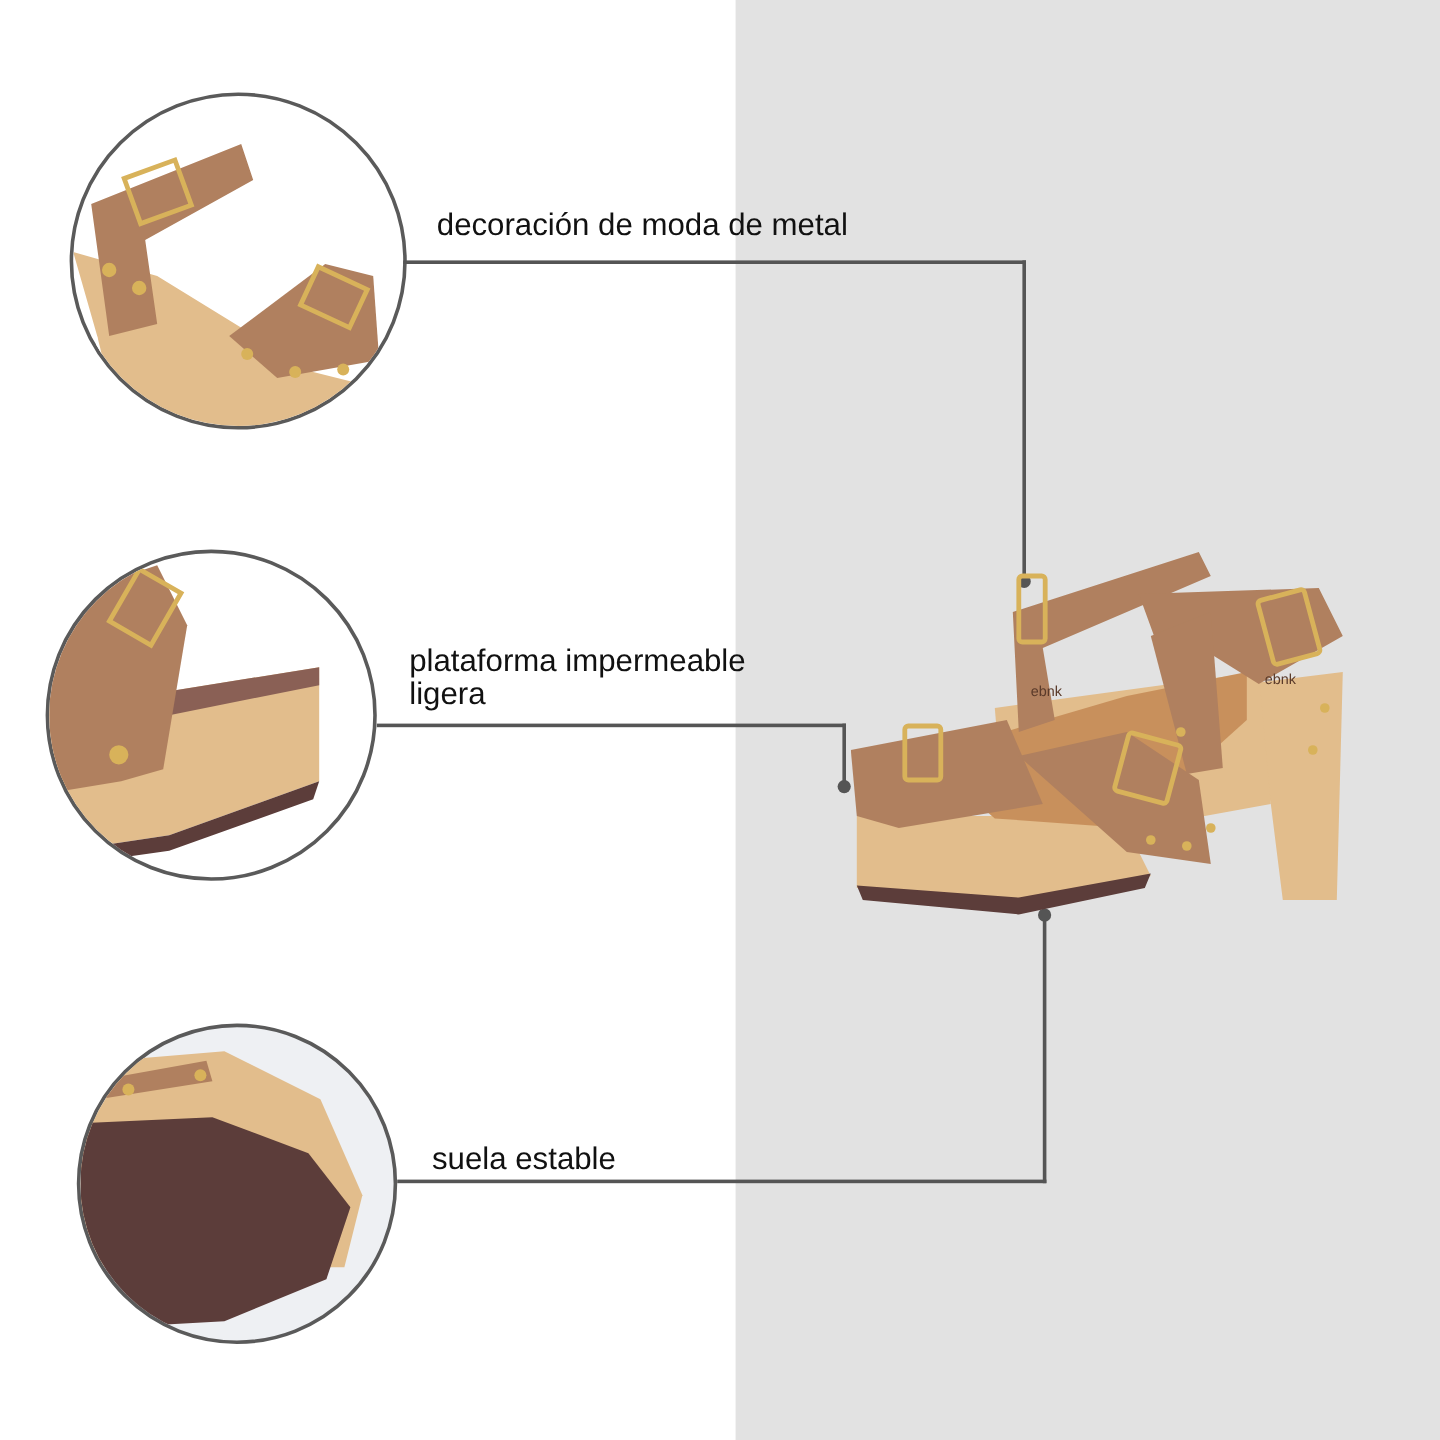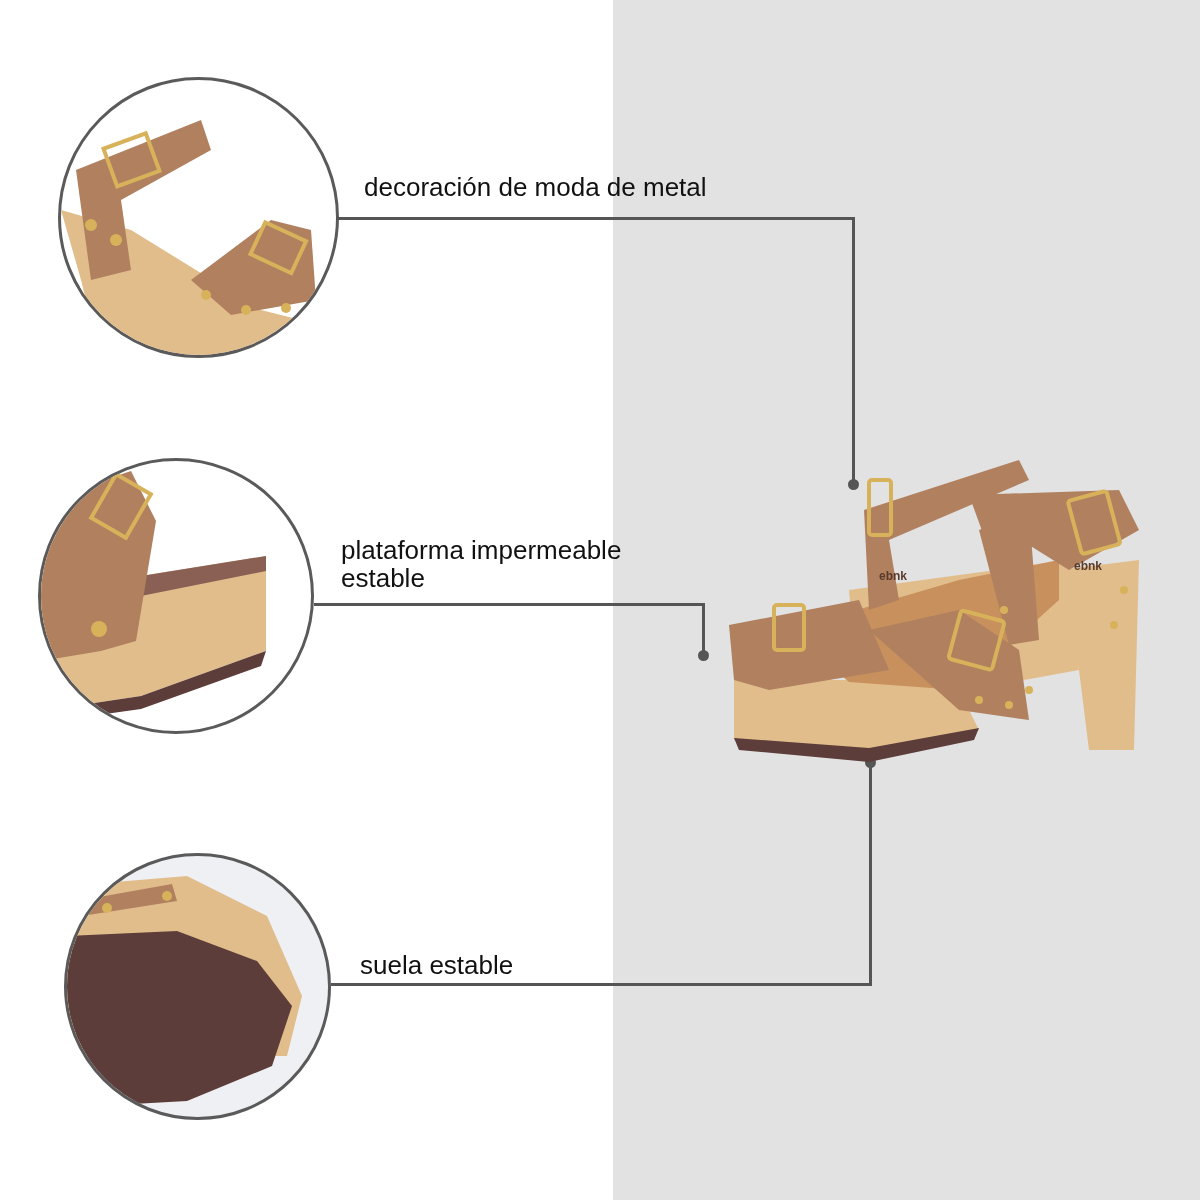--- a/index.html
+++ b/index.html
@@ -47,37 +47,37 @@
     <path d="M100 115 L225 95 L225 110 L100 135 Z" fill="#8a6055"></path>
     <path class="tan" d="M0 40 L90 10 L115 60 L95 180 L60 190 L0 200 Z"></path>
     <rect class="gold" x="60" y="20" width="40" height="50" transform="rotate(30 80 45)"></rect>
     <circle cx="58" cy="168" r="8" fill="#d8b25a"></circle>
   </svg>
 </div>
 <div class="line" style="left:314px; top:603px; width:391px; height:3px;"></div>
 <div class="line" style="left:702px; top:603px; width:3px; height:51px;"></div>
 <div class="dot" style="left:698px; top:650px;"></div>
 <div class="label" style="left:341px; top:536px;">plataforma impermeable</div>
-<div class="label" style="left:341px; top:564px;">estable</div>
+<div class="label" style="left:341px; top:564px;">ligera</div>
 
 <div class="circle" style="left:64px; top:853px; width:267px; height:267px; background:#eef0f3;">
   <svg width="267" height="267" viewBox="0 0 267 267">
     <path class="wood" d="M0 30 L120 20 L200 60 L235 140 L220 200 L0 200 Z"></path>
     <path class="sole" d="M0 80 L110 75 L190 105 L225 150 L205 210 L120 245 L30 250 L0 240 Z"></path>
     <path class="tan" d="M10 45 L105 28 L110 45 L15 60 Z"></path>
     <circle cx="40" cy="52" r="5" fill="#d8b25a"></circle>
     <circle cx="100" cy="40" r="5" fill="#d8b25a"></circle>
   </svg>
 </div>
 <div class="line" style="left:331px; top:983px; width:541px; height:3px;"></div>
 <div class="line" style="left:869px; top:762px; width:3px; height:224px;"></div>
 <div class="dot" style="left:865px; top:757px;"></div>
 <div class="label" style="left:360px; top:951px;">suela estable</div>
 
-<div style="position:absolute; left:729px; top:450px; width:420px; height:320px;font-weight:bold;">
+<div style="position:absolute; left:709px; top:450px; width:420px; height:320px;">
   <svg width="420" height="320" viewBox="0 0 420 320">
 
     <path class="wood" d="M330 120 L410 110 L405 300 L360 300 L350 220 Z"></path>
 
     <path class="wood" d="M120 140 L340 110 L350 220 L130 260 Z"></path>
 
     <path class="wood" d="M5 230 L120 230 L230 240 L250 280 L140 300 L5 290 Z"></path>
     <path class="sole" d="M5 288 L140 298 L250 278 L245 290 L140 312 L10 300 Z"></path>
 
     <path d="M60 180 L230 130 L330 110 L330 150 L230 240 L120 232 Z" fill="#c8905c"></path>

